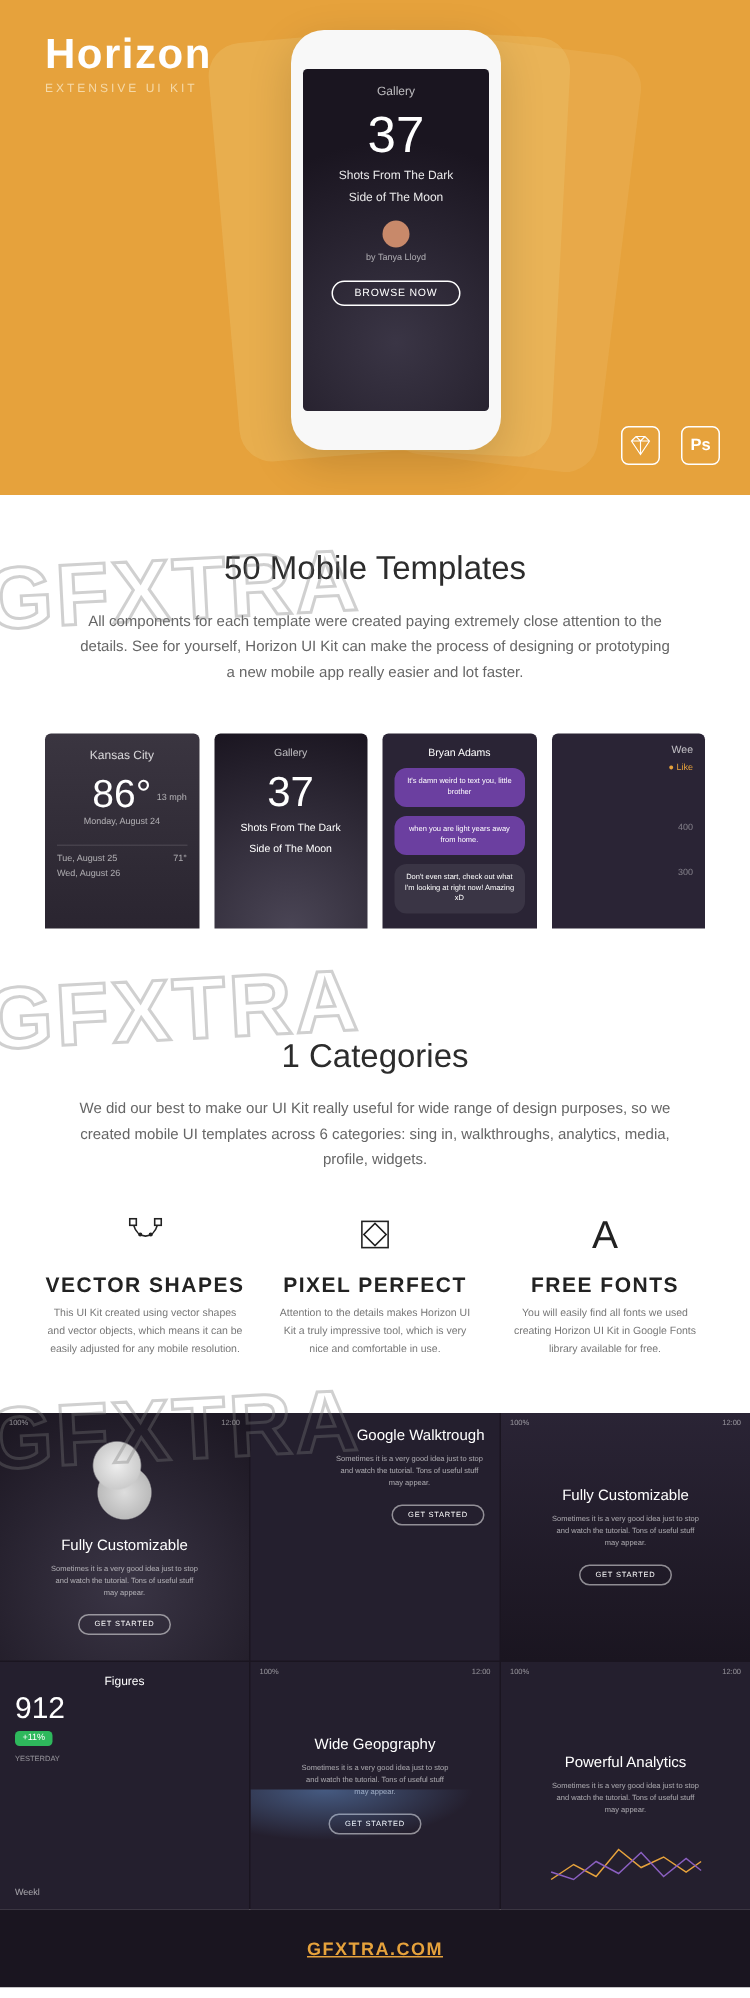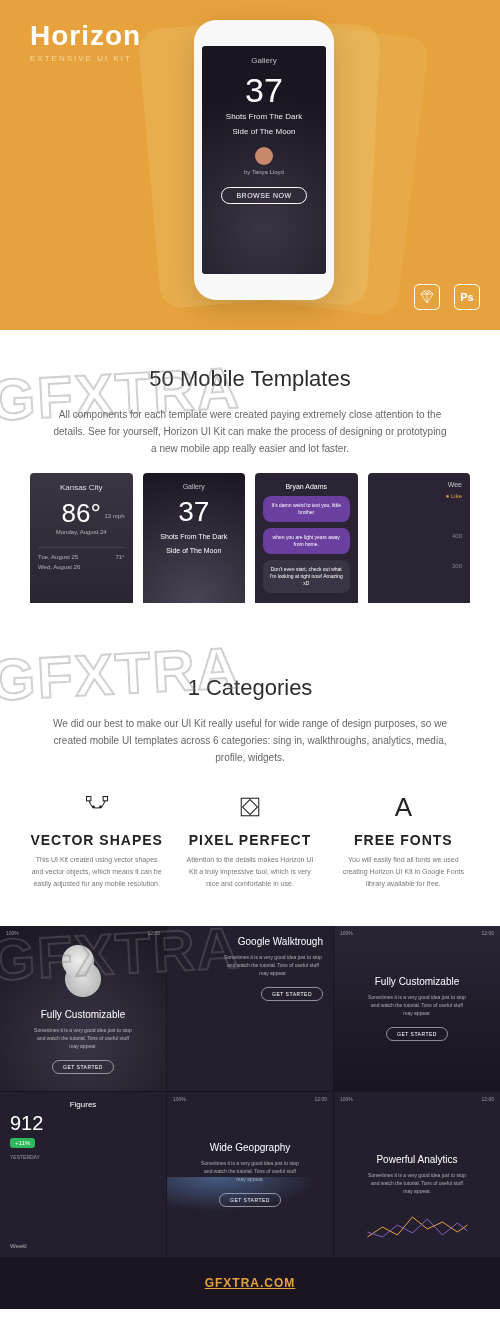--- a/index.html
+++ b/index.html
@@ -31,21 +31,21 @@
 .wm1 { top: 360px; left: -10px; }
 .wm2 { top: 640px; left: -10px; }
 .wm3 { top: 920px; left: -10px; }
 
 
 .section { padding: 36px 30px; text-align: center; position: relative; }
 .white { background: #fff; }
 .sec-title { font-size: 22px; font-weight: 400; color: #2c2c2c; margin-bottom: 14px; }
 .sec-body { font-size: 10px; line-height: 1.7; color: #666; max-width: 400px; margin: 0 auto; }
 
-.thumbs { display: flex; gap: 10px; margin-top: 16px; justify-content: center; }
+.thumbs { display: flex; gap: 10px; margin-top: 32px; justify-content: center; }
 .thumb { width: 115px; height: 130px; background: #2a2435; border-radius: 4px 4px 0 0; padding: 10px 8px; color: #fff; font-size: 8px; overflow: hidden; position: relative; }
 .t-weather { background: linear-gradient(#3a3540, #2a2530); }
 .t-city { font-size: 8px; opacity: 0.8; }
 .t-temp { font-size: 26px; font-weight: 300; margin-top: 6px; }
 .t-date { font-size: 6px; opacity: 0.6; }
 .t-wind { font-size: 6px; position: absolute; right: 8px; top: 40px; opacity: 0.6; }
 .t-sep { height: 1px; background: rgba(255,255,255,0.1); margin: 12px 0 6px; }
 .t-row { font-size: 6px; opacity: 0.6; display: flex; justify-content: space-between; margin-top: 4px; }
 
 .t-gallery { background: radial-gradient(circle at 50% 100%, #4a4555, #1a1520); text-align: center; }

